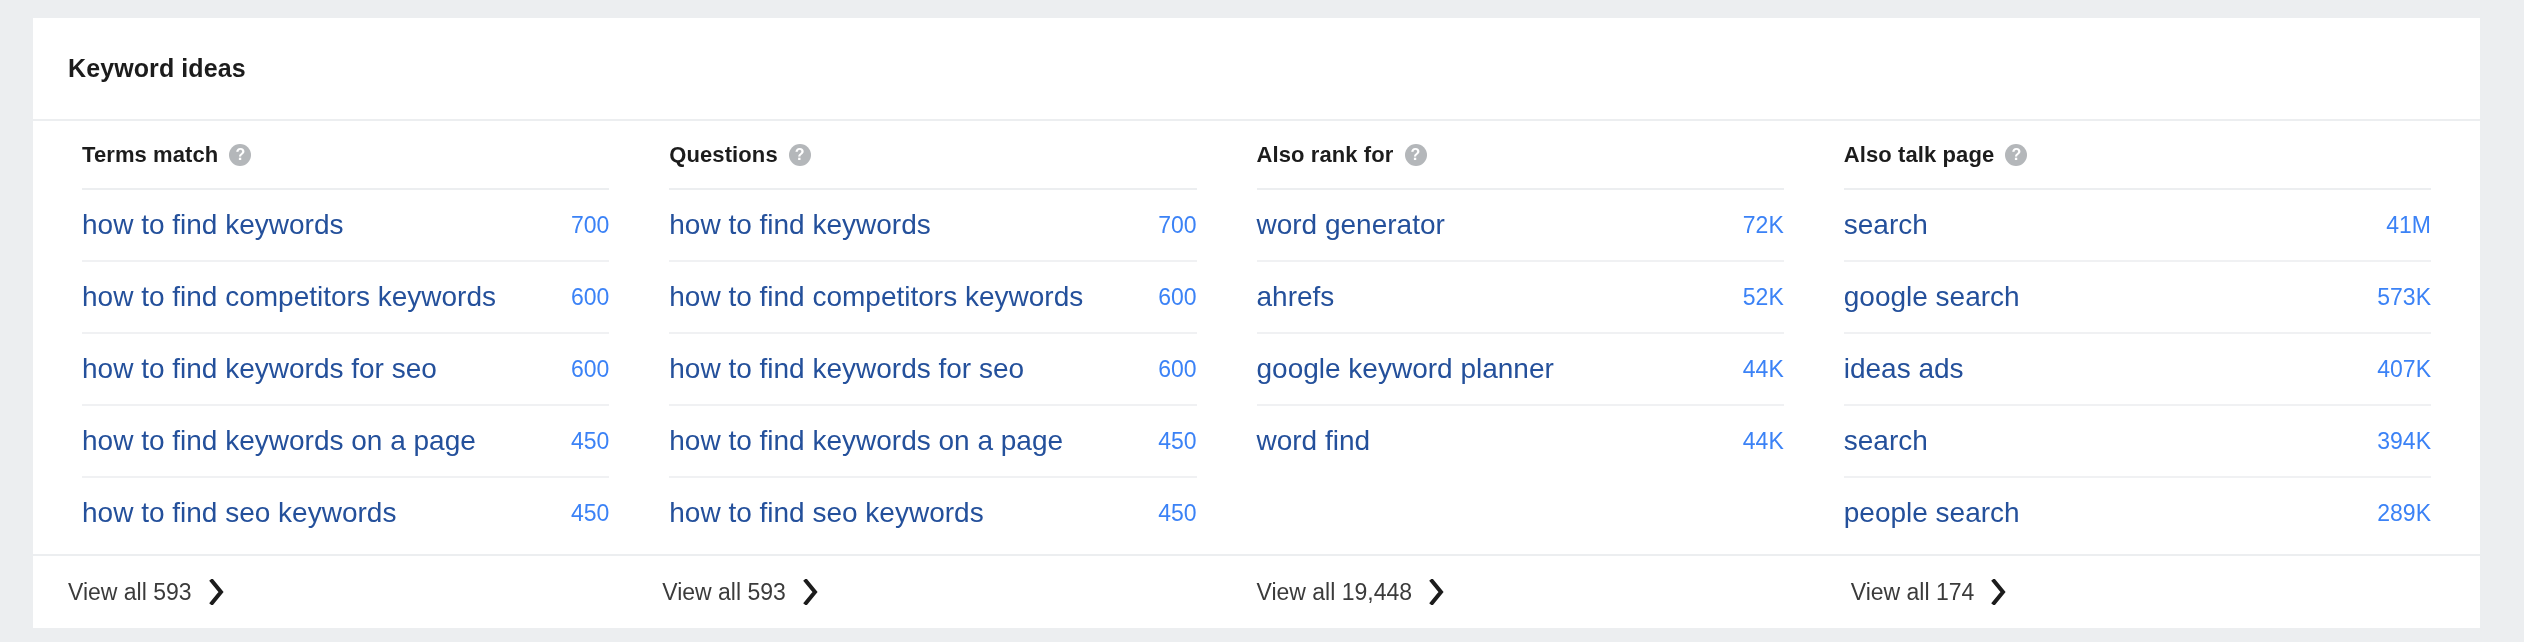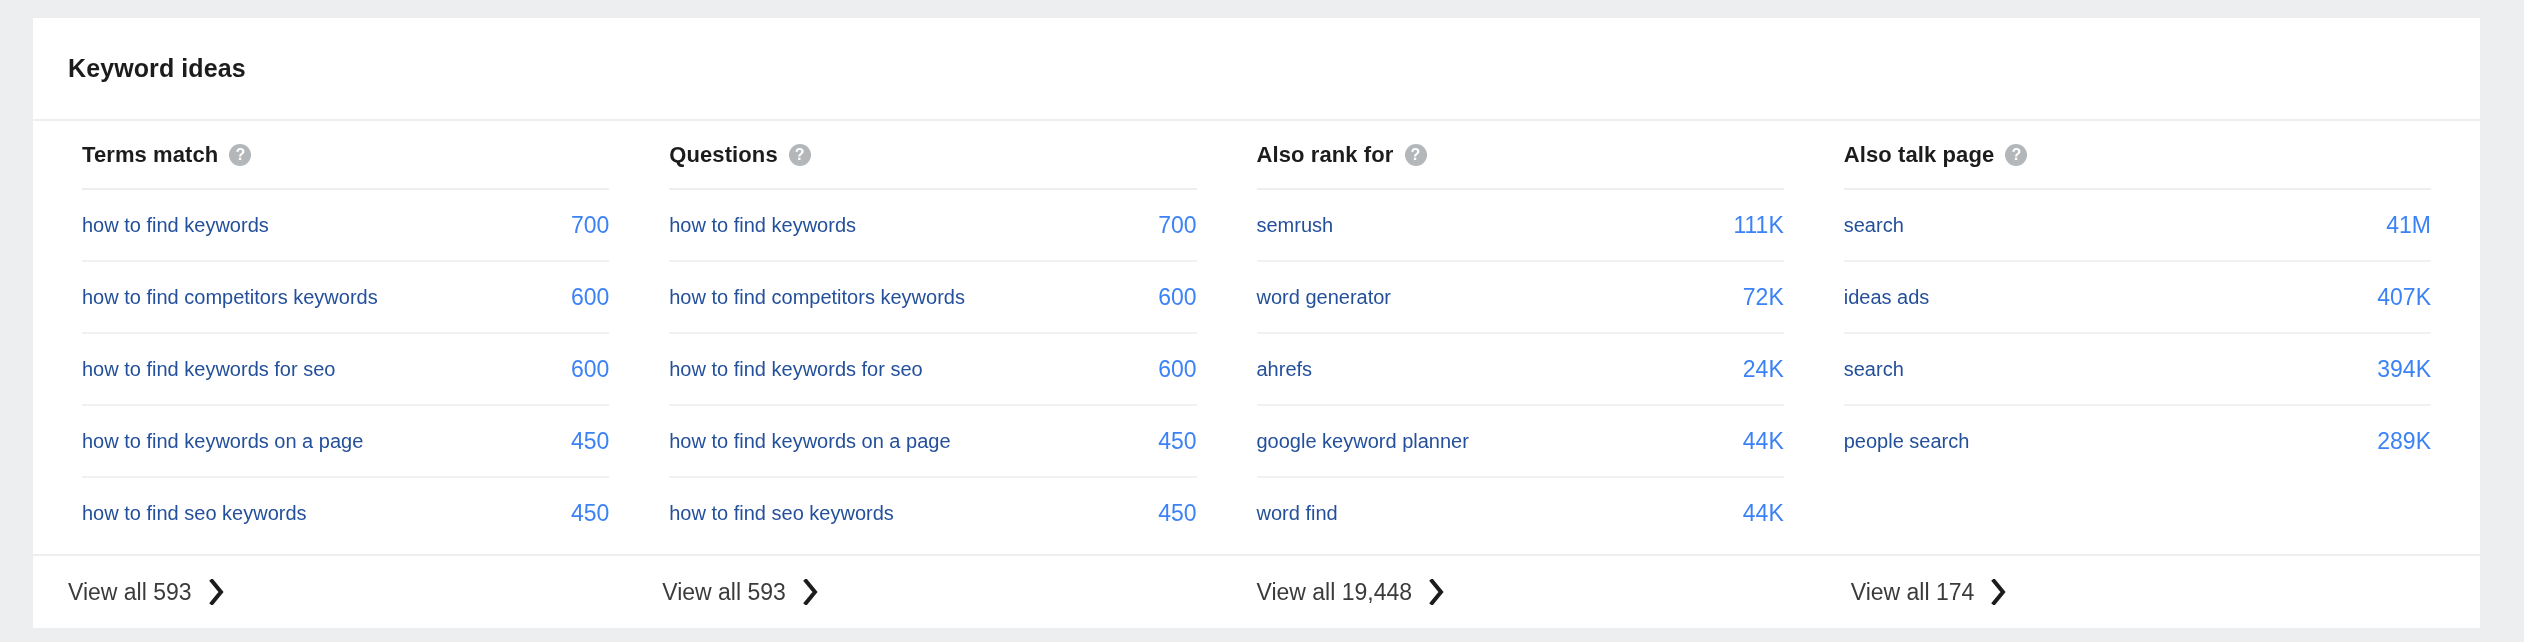--- a/index.html
+++ b/index.html
@@ -98,21 +98,21 @@
     height: 70px;
     display: flex;
     align-items: center;
     justify-content: space-between;
     border-bottom: 2px solid #f0f1f3;
     gap: 16px;
   }
   .row:last-child { border-bottom: none; gap: 24px; }
 
   .kw {
-    font-size: 20px;
+    font-size: 28px;
     color: #24509b;
     text-decoration: none;
     white-space: nowrap;
     cursor: pointer;
   }
   .vol {
     font-size: 23px;
     color: #3b82f6;
     white-space: nowrap;
   }
@@ -214,30 +214,26 @@
       </div>
     </div>
 
     <div class="col">
       <div class="col-head">
         <span class="col-head-label">Also rank for</span>
         <span class="help-icon">?</span>
       </div>
       <div class="col-rows">
         <div class="row">
-          <a class="kw">semrush</a>
-          <span class="vol">111K</span>
-        </div>
-        <div class="row">
           <a class="kw">word generator</a>
           <span class="vol">72K</span>
         </div>
         <div class="row">
           <a class="kw">ahrefs</a>
-          <span class="vol">24K</span>
+          <span class="vol">52K</span>
         </div>
         <div class="row">
           <a class="kw">google keyword planner</a>
           <span class="vol">44K</span>
         </div>
         <div class="row">
           <a class="kw">word find</a>
           <span class="vol">44K</span>
         </div>
       </div>
@@ -245,20 +241,24 @@
 
     <div class="col">
       <div class="col-head">
         <span class="col-head-label">Also talk page</span>
         <span class="help-icon">?</span>
       </div>
       <div class="col-rows">
         <div class="row">
           <a class="kw">search</a>
           <span class="vol">41M</span>
+        </div>
+        <div class="row">
+          <a class="kw">google search</a>
+          <span class="vol">573K</span>
         </div>
         <div class="row">
           <a class="kw">ideas ads</a>
           <span class="vol">407K</span>
         </div>
         <div class="row">
           <a class="kw">search</a>
           <span class="vol">394K</span>
         </div>
         <div class="row">

